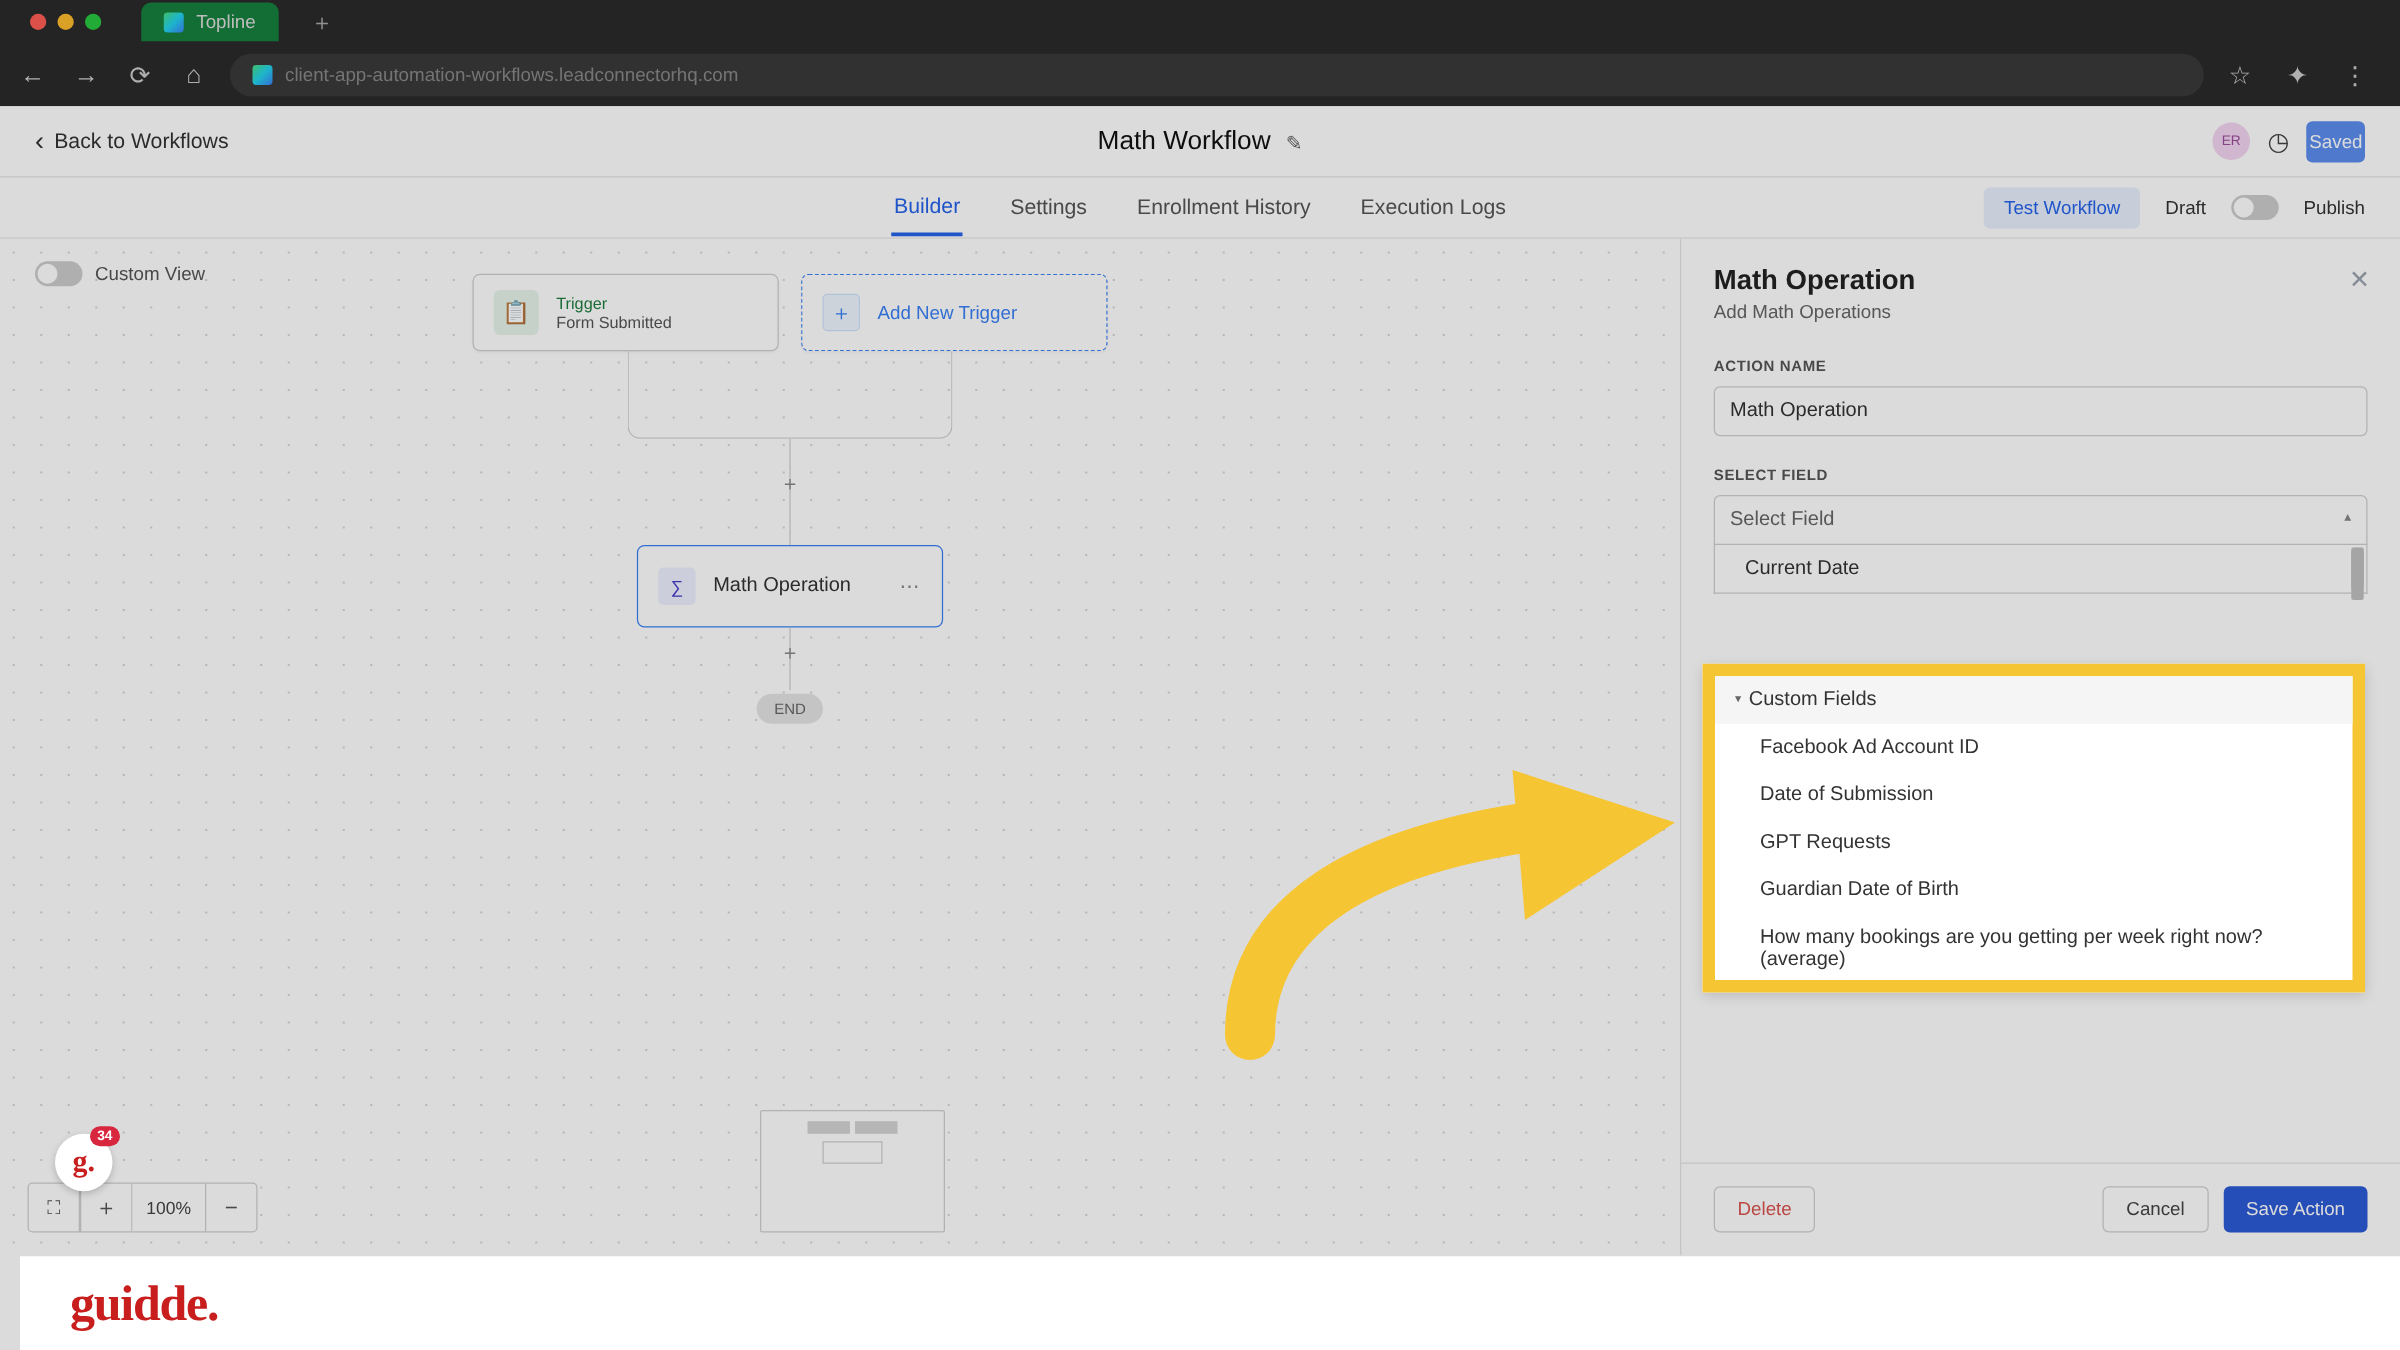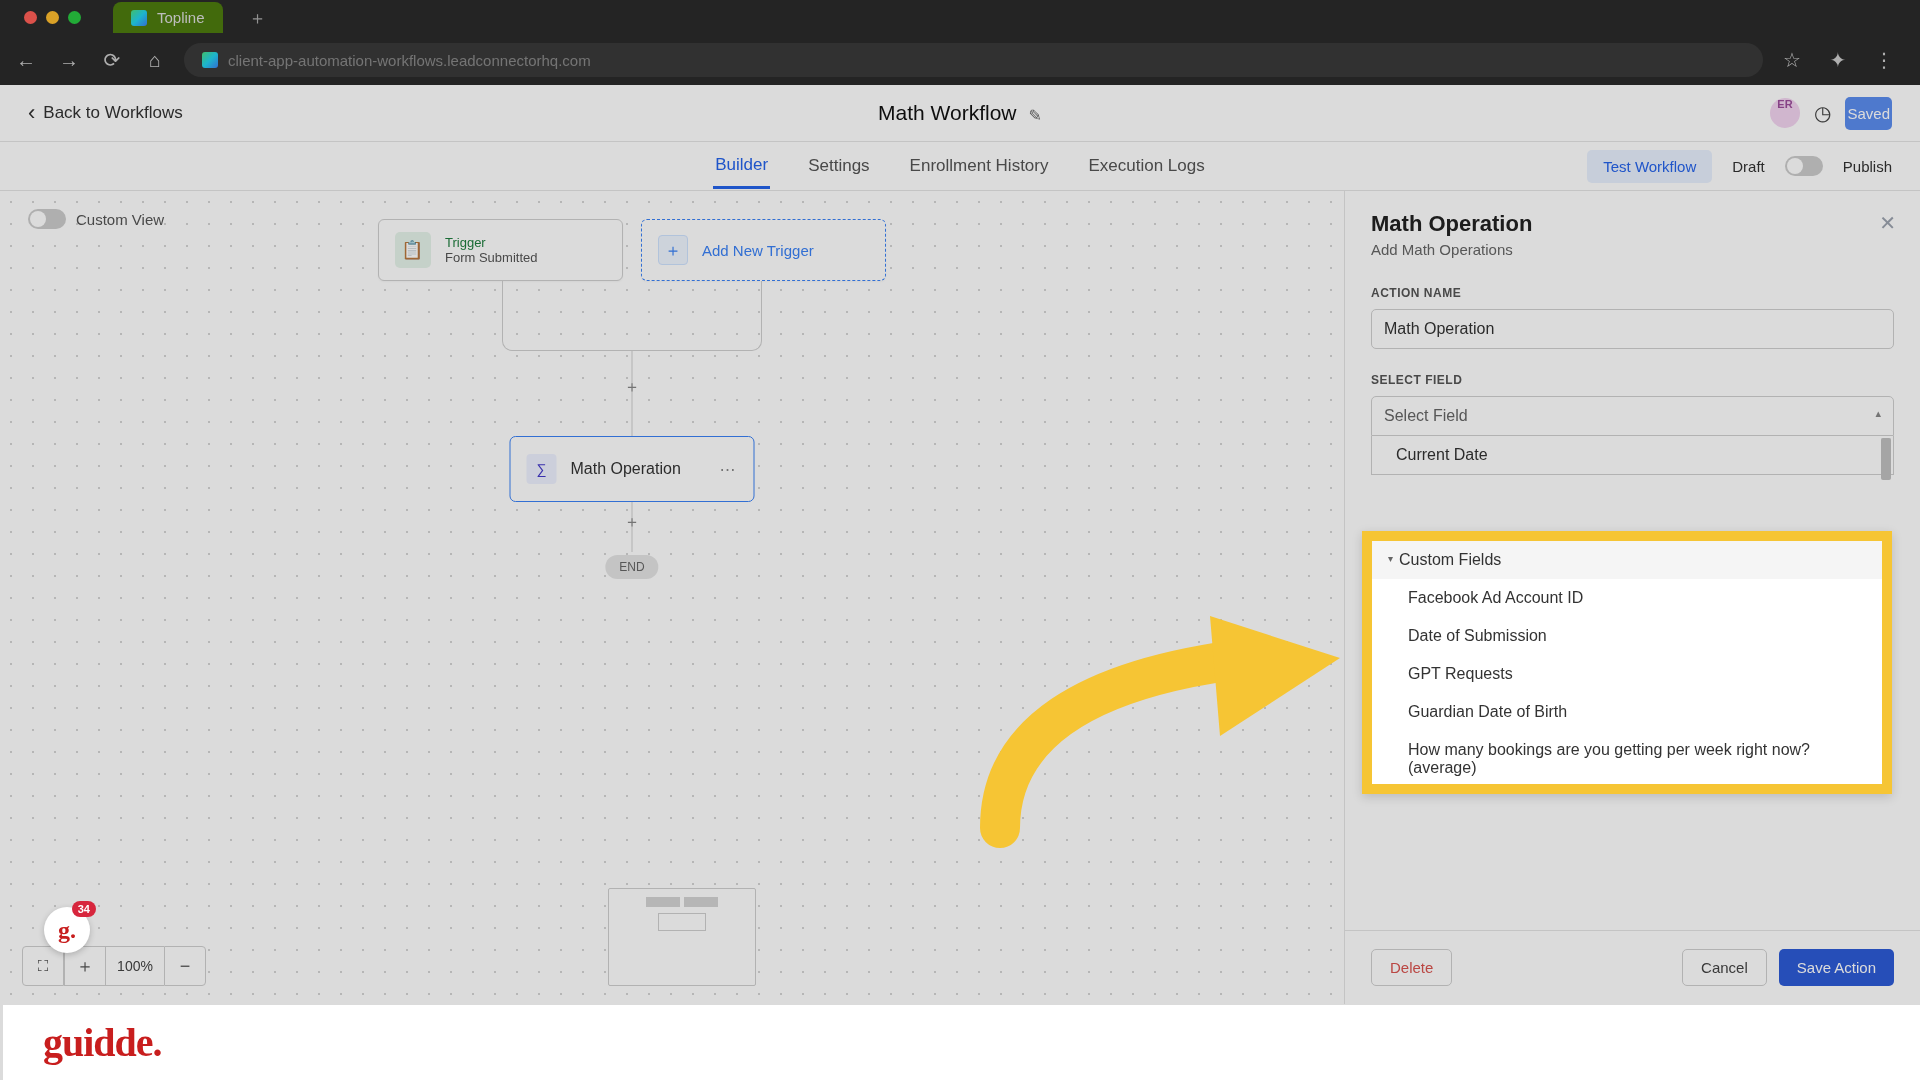--- a/index.html
+++ b/index.html
@@ -6,38 +6,38 @@
 body { width: 1920px; height: 1080px; overflow: hidden; background: #fff; }
 
 
 .browser-chrome { background: #2b2b2b; height: 85px; display: flex; flex-direction: column; }
 .tab-bar { height: 35px; display: flex; align-items: center; padding-left: 10px; }
 .traffic-lights { display: flex; gap: 9px; padding: 0 14px; }
 .tl { width: 13px; height: 13px; border-radius: 50%; }
 .tl.red { background: #ff5f57; }
 .tl.yellow { background: #febc2e; }
 .tl.green { background: #28c840; }
-.tab { display: flex; align-items: center; gap: 10px; background: #4d7c0f; padding: 7px 18px; border-radius: 8px 8px 0 0; margin-left: 18px; color: #ddd; font-size: 15px; }
+.tab { display: flex; align-items: center; gap: 10px; background: #15803d; padding: 7px 18px; border-radius: 8px 8px 0 0; margin-left: 18px; color: #ddd; font-size: 15px; }
 .tab-logo { width: 16px; height: 16px; background: linear-gradient(135deg,#4ade80,#22d3ee,#3b82f6); border-radius: 3px; }
 .new-tab { width: 30px; height: 30px; display:flex; align-items:center; justify-content:center; color:#aaa; margin-left: 20px; font-size: 18px; cursor:pointer;}
 .nav-bar { height: 50px; display: flex; align-items: center; padding: 0 12px; gap: 15px; }
 .nav-bar .nb-btn { color: #ccc; font-size: 20px; width: 28px; height: 28px; display:inline-flex; align-items:center; justify-content:center; cursor:pointer;}
 .url-bar { flex: 1; background: #3a3a3a; border-radius: 20px; height: 34px; display:flex; align-items:center; padding: 0 18px; color:#888; font-size: 15px;}
 .url-icon { width:16px; height:16px; margin-right:10px; background: linear-gradient(135deg,#4ade80,#22d3ee,#3b82f6); border-radius:3px;}
 .nav-right { display:flex; gap: 18px; padding-right: 10px; }
 
 
 .app-header { height: 57px; border-bottom: 1px solid #e5e5e5; display:flex; align-items:center; justify-content:space-between; padding: 0 28px; background:#fff;}
 .back-link { display:flex; align-items:center; gap:8px; color:#333; font-size:17px; cursor:pointer;}
 .chev-left { font-size: 22px; }
 .center-title { position:absolute; left:50%; transform:translateX(-50%); display:flex; align-items:flex-end; gap:12px; }
 .wf-title { font-size: 21px; color:#111; font-weight:500;}
 .edit-pencil { color:#666; font-size:16px;}
 .header-right { display:flex; align-items:center; gap:14px;}
-.avatar-badge { width:30px; height:30px; background:#f3d4f0; border-radius:50%; display:flex; justify-content:center; font-size:11px; color:#9c4d9c; font-weight:700;}
+.avatar-badge { width:30px; height:30px; background:#f3d4f0; border-radius:50%; display:flex; align-items:center; justify-content:center; font-size:11px; color:#9c4d9c; font-weight:400;}
 .history-icon { font-size:20px; color:#444; cursor:pointer;}
 .saved-btn { background:#5b8def; color:#fff; border:none; padding: 8px 2px; border-radius:5px; font-size:15px;}
 
 
 .tabs-row { height: 49px; border-bottom:1px solid #e5e5e5; display:flex; align-items:center; justify-content:center; gap: 36px; position:relative;}
 .tab-link { font-size:17px; color:#555; padding: 11px 2px; cursor:pointer;}
 .tab-link.active { color:#2563eb; border-bottom:3px solid #2563eb; font-weight:500;}
 .tabs-right { position:absolute; right:28px; display:flex; align-items:center; gap:20px;}
 .test-btn { background:#e8f0fe; color:#2563eb; border:none; padding:8px 16px; border-radius:5px; font-size:15px;}
 .draft-label { font-size:15px; color:#333;}
@@ -124,21 +124,21 @@
 .highlight-box { position:absolute; border:10px solid #f6c534; background:#fff; z-index:60; left:1362px; top:531px; width:530px; height:263px; box-shadow: 0 3px 10px rgba(0,0,0,0.15);}
 .hl-inner { padding:0;}
 .arrow-svg { position:absolute; z-index:61; left:970px; top:568px; }
 
 
 .g-badge { position:absolute; left:44px; top: 907px; z-index:70;}
 .g-circle { width:46px; height:46px; background:#fff; border-radius:50%; display:flex; align-items:center; justify-content:center; font-family: Georgia, serif; font-size:24px; font-weight:bold; color:#c81e1e; box-shadow:0 2px 6px rgba(0,0,0,0.2);}
 .g-count { position:absolute; top:-6px; right:-6px; background:#d7263d; color:#fff; font-size:11px; font-weight:bold; padding:2px 6px; border-radius:10px;}
 
 
-.footer-bar { position:absolute; left:3px; right:0; bottom:0; height:75px; background:#fff; display:flex; align-items:center; justify-content:space-between; padding: 0 40px; z-index:80;}
+.footer-bar { position:absolute; left:16px; right:0; bottom:0; height:75px; background:#fff; display:flex; align-items:center; justify-content:space-between; padding: 0 40px; z-index:80;}
 .guidde-logo { font-family: Georgia, serif; font-size:40px; font-weight:bold; color:#c81e1e; letter-spacing:-1px;}
 .made-with { font-size:30px; color:#333;}
 </style>
 </head>
 <body>
 
 <div class="browser-chrome">
   <div class="tab-bar">
     <div class="traffic-lights">
       <div class="tl red"></div>

